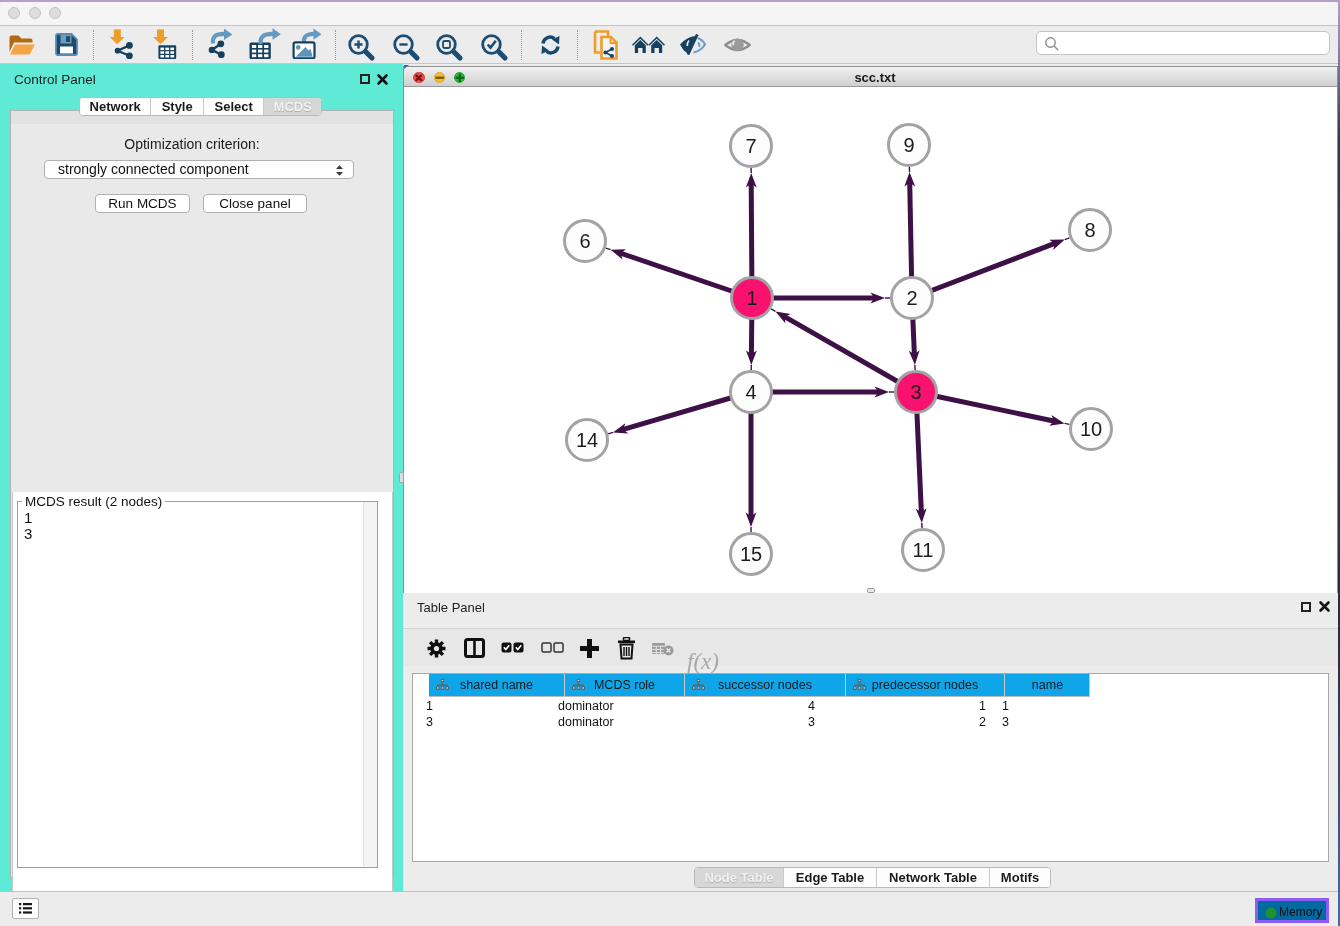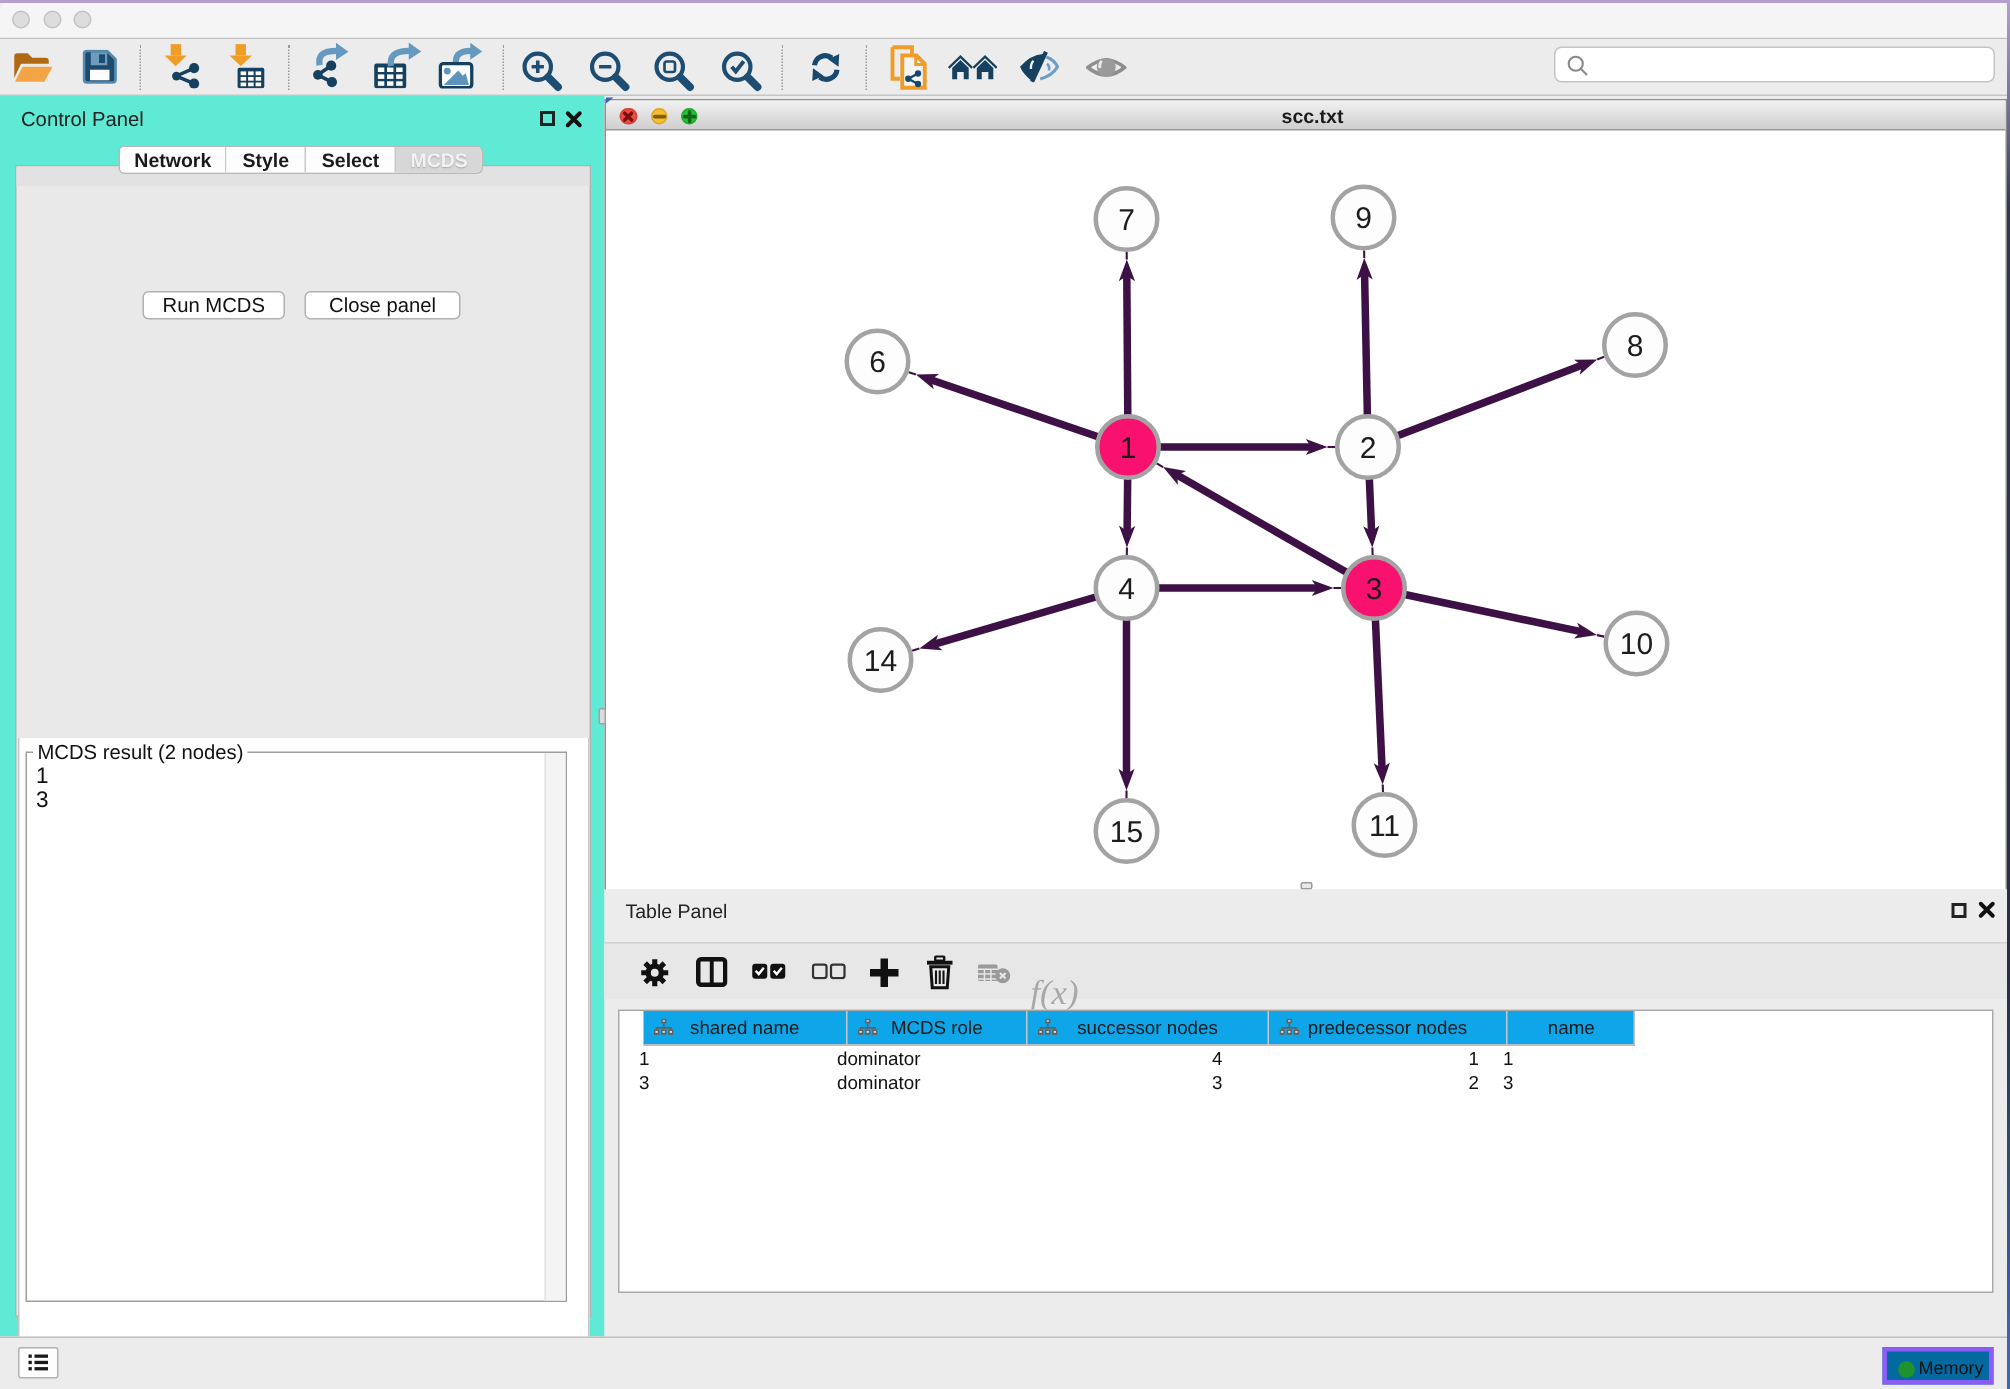--- a/index.html
+++ b/index.html
@@ -236,20 +236,26 @@
   <div id="cp-box">
       <div style="position:absolute; left:0; top:0; width:100%; height:13px; background:#e2e2e2;"></div>
     </div>
   <div id="cp-white"></div>
   <div class="tabgroup" style="left:79px; top:33px; width:243px;">
     <div class="tab" style="width:72px;">Network</div>
     <div class="tab" style="width:53px;">Style</div>
     <div class="tab" style="width:61px;">Select</div>
     <div class="tab sel" style="width:57px;">MCDS</div>
   </div>
+  <div id="opt-label">Optimization criterion:</div>
+  <div id="dropdown">strongly connected component
+    <svg style="position:absolute; right:8px; top:3px;" width="11" height="13" viewBox="0 0 11 13">
+        <path d="M2 5 L5.5 1.2 L9 5 Z M2 8 L5.5 11.8 L9 8 Z" fill="#3a3a3a"></path>
+      </svg>
+  </div>
   <div class="btn" style="left:95px; top:130px; width:95px;">Run MCDS</div>
   <div class="btn" style="left:203px; top:130px; width:104px;">Close panel</div>
   <div id="fieldset">
     <div id="fs-scroll"></div>
     <div id="fs-text">1<br>3</div>
   </div>
   <div id="fs-label">MCDS result (2 nodes)</div>
 </div>
 
 <div class="abs" id="netwin">
@@ -470,20 +476,26 @@
     <div class="rowtxt" style="left:145px; top:25px;">dominator</div>
     <div class="rowtxt" style="left:256px; top:25px; width:146px; text-align:right;">4</div>
     <div class="rowtxt" style="left:417px; top:25px; width:156px; text-align:right;">1</div>
     <div class="rowtxt" style="left:589px; top:25px;">1</div>
     <div class="rowtxt" style="left:13px; top:41px;">3</div>
     <div class="rowtxt" style="left:145px; top:41px;">dominator</div>
     <div class="rowtxt" style="left:256px; top:41px; width:146px; text-align:right;">3</div>
     <div class="rowtxt" style="left:417px; top:41px; width:156px; text-align:right;">2</div>
     <div class="rowtxt" style="left:589px; top:41px;">3</div>
   </div>
+  <div class="tabgroup" id="btabs">
+    <div class="tab sel" style="width:89px;">Node Table</div>
+    <div class="tab" style="width:93px;">Edge Table</div>
+    <div class="tab" style="width:113px;">Network Table</div>
+    <div class="tab" style="width:60px;">Motifs</div>
+  </div>
 </div>
 
 <div class="abs" id="statusbar">
   <div id="list-btn">
     <svg width="25" height="19" viewBox="0 0 25 19">
         <g fill="#1a1a1a">
           <rect x="6" y="4" width="2.2" height="2.2"></rect>
           <rect x="10" y="4" width="9" height="2.2"></rect>
           <rect x="6" y="8.2" width="2.2" height="2.2"></rect>
           <rect x="10" y="8.2" width="9" height="2.2"></rect>

